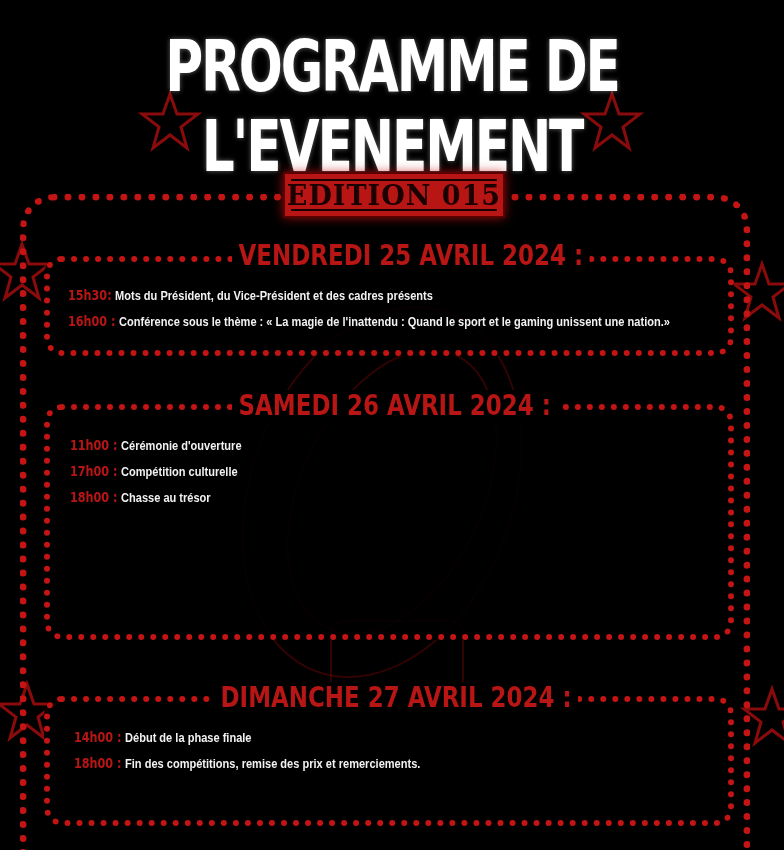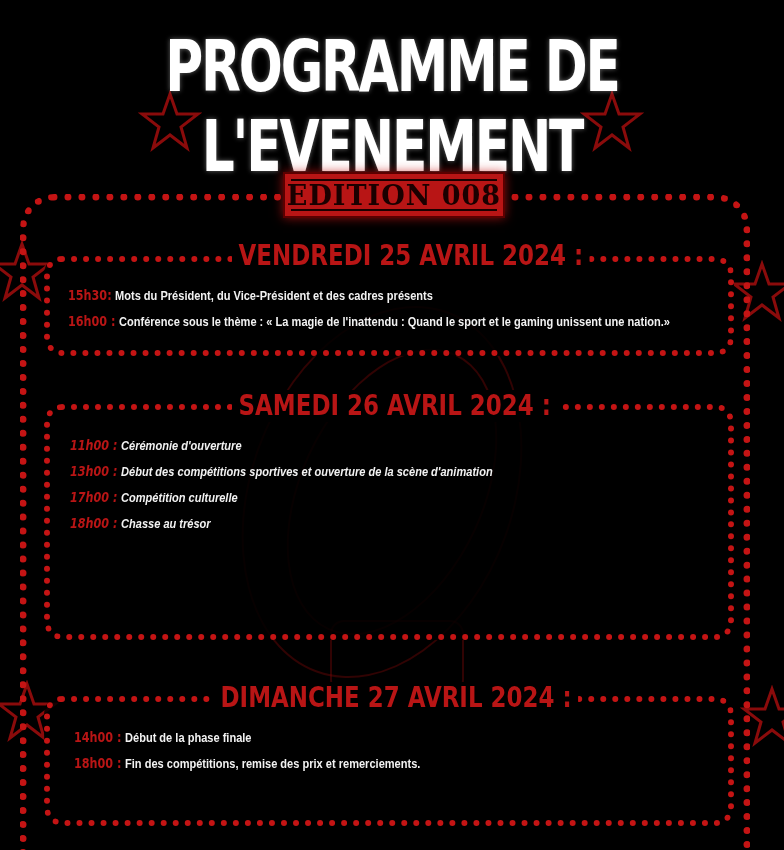--- a/index.html
+++ b/index.html
@@ -76,46 +76,42 @@
   </svg>
 <svg class="star" style="left:740px;top:685px;" viewBox="0 0 64 64">
     <polygon points="32,4 39,24 60,24 43,37 49,58 32,45 15,58 21,37 4,24 25,24" fill="none" stroke="#8a0b0b" stroke-width="3"></polygon>
   </svg>
 
 <div class="title">PROGRAMME DE L'EVENEMENT</div>
 
 <div class="outer-border"></div>
 
 <div class="edition">
-  <span>EDITION 008</span>
+  <span>EDITION 015</span>
 </div>
 
 <div class="day-box" style="left:44px;top:256px;width:690px;height:100px;"></div>
 <div class="day-title" style="left:232px;top:240px;">VENDREDI  25  AVRIL  2024 :</div>
 <div class="entries" style="left:68px;top:282px;">
   <div class="entry">
       <span class="time">15h30:</span>
       <span class="desc">Mots du Président, du Vice-Président et des cadres présents</span>
     </div>
   <div class="entry">
       <span class="time">16h00 :</span>
       <span class="desc">Conférence sous le thème : « La magie de l'inattendu : Quand le sport et le gaming unissent une nation.»</span>
     </div>
 </div>
 
 <div class="day-box" style="left:44px;top:404px;width:690px;height:236px;"></div>
 <div class="day-title" style="left:232px;top:390px;">SAMEDI 26 AVRIL 2024 :</div>
-<div class="entries" style="left:70px;top:432px;font-style:italic;">
+<div class="entries" style="left:70px;top:432px;">
   <div class="entry">
       <span class="time">11h00 :</span>
       <span class="desc">Cérémonie d'ouverture</span>
-    </div>
-  <div class="entry">
-      <span class="time">13h00 :</span>
-      <span class="desc">Début des compétitions sportives et ouverture de la scène d'animation</span>
     </div>
   <div class="entry">
       <span class="time">17h00 :</span>
       <span class="desc">Compétition culturelle</span>
     </div>
   <div class="entry">
       <span class="time">18h00 :</span>
       <span class="desc">Chasse au trésor</span>
     </div>
 </div>

